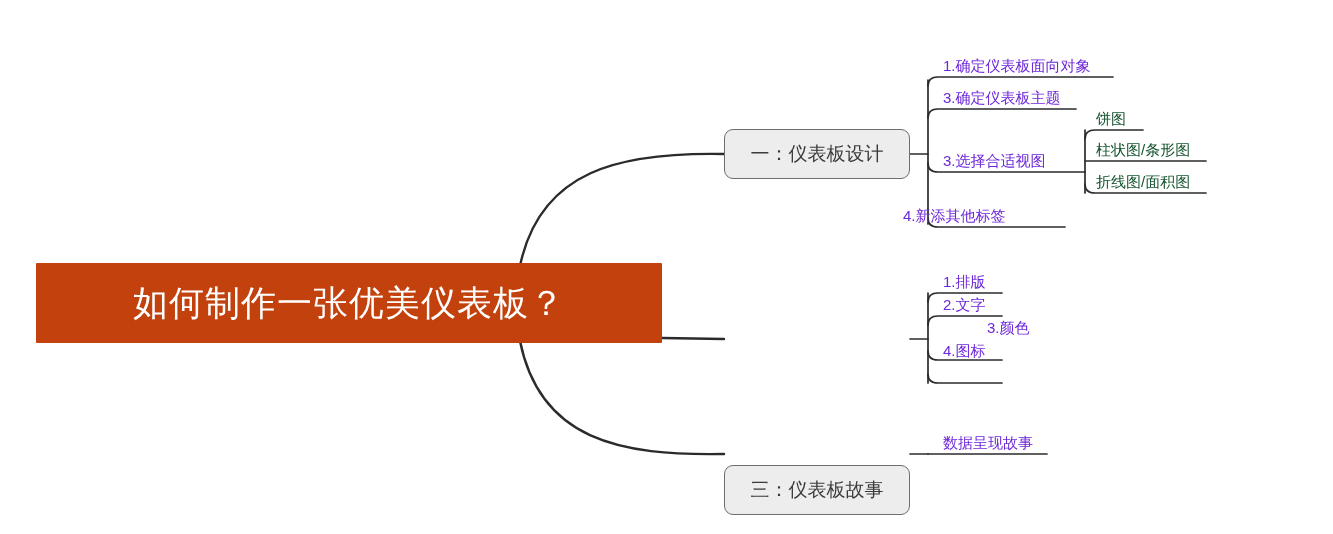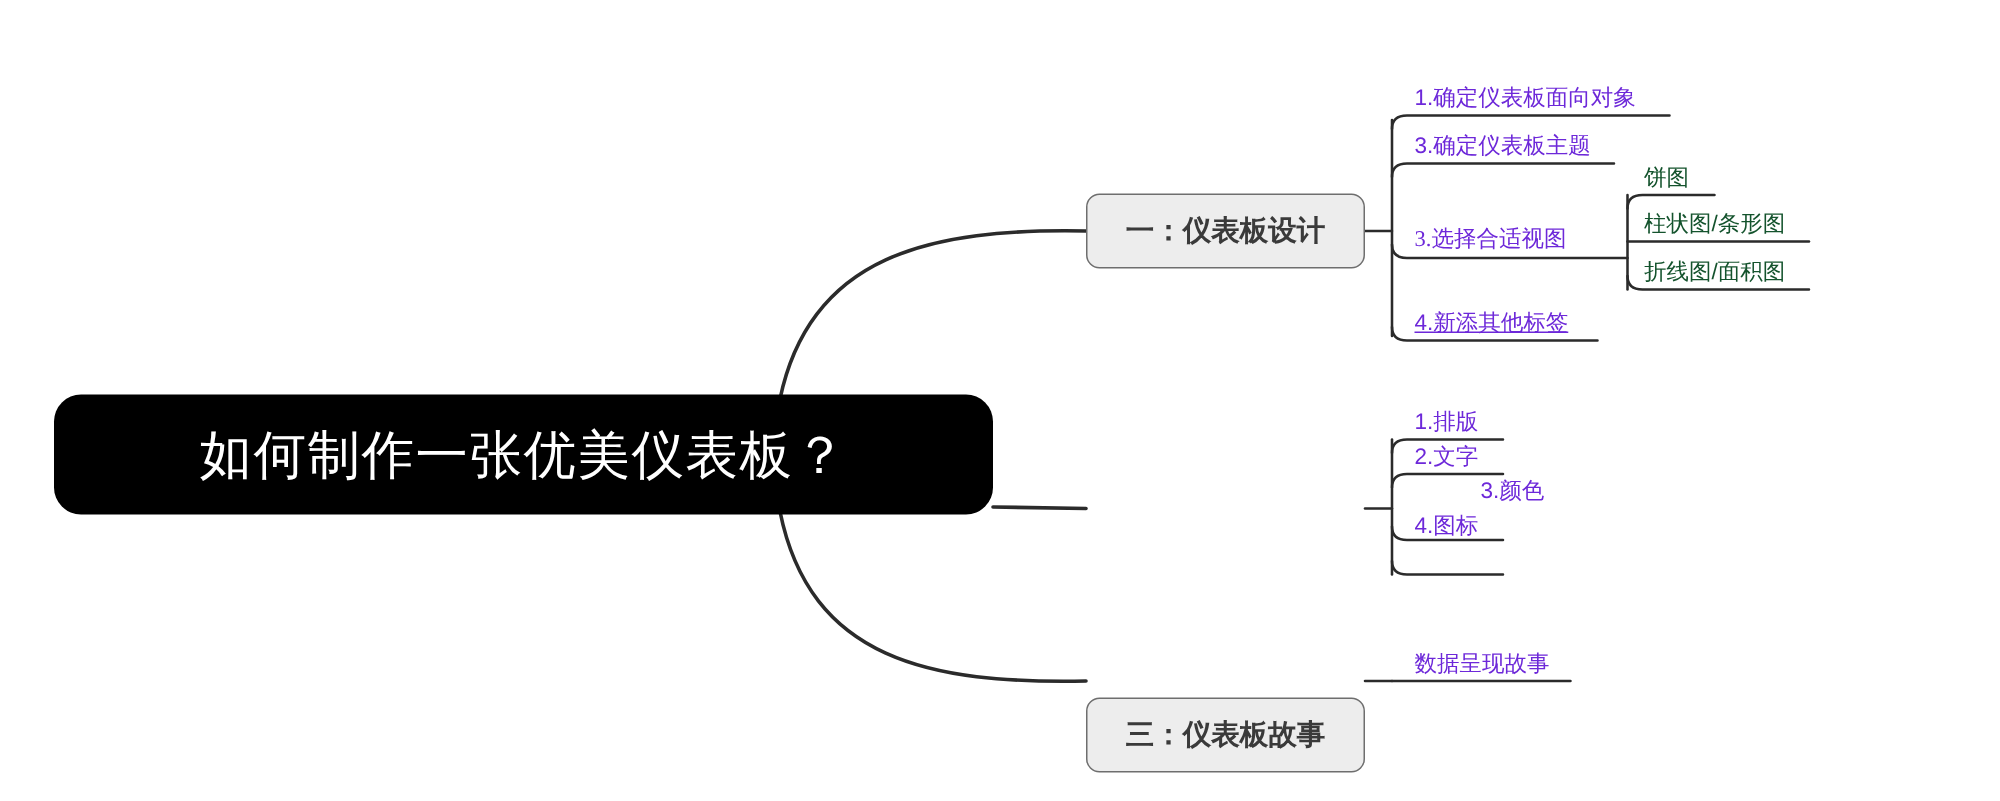--- a/index.html
+++ b/index.html
@@ -26,22 +26,22 @@
     pointer-events: none;
   }
 
   
   .root-node {
     position: absolute;
     left: 36px;
     top: 263px;
     width: 626px;
     height: 80px;
-    background: #000000;
-    border-radius: 18px;
+    background: #c2410c;
+    border-radius: 1px;
     display: flex;
     align-items: center;
     justify-content: center;
     box-sizing: border-box;
     z-index: 4;
   }
   .root-label {
     color: #ffffff;
     font-size: 35px;
     letter-spacing: 1px;
@@ -54,21 +54,20 @@
     width: 186px;
     height: 50px;
     background: #EDEDED;
     border: 1.6px solid #6E6E6E;
     border-radius: 9px;
     display: flex;
     align-items: center;
     justify-content: center;
     box-sizing: border-box;
     z-index: 4;
-    font-weight: bold;
   }
   .branch-label {
     color: #3A3A3A;
     font-size: 19px;
     white-space: nowrap;
   }
   #branch-0 { left: 724px; top: 129px; }
   #branch-1 { left: 724px; top: 314px; }
   #branch-2 { left: 724px; top: 429px; margin-top: 36px; }
 
@@ -152,22 +151,22 @@
 
   <div class="branch-node" id="branch-0">
     <span class="branch-label">一：仪表板设计</span>
   </div>
   <div class="branch-node" id="branch-2">
     <span class="branch-label">三：仪表板故事</span>
   </div>
 
   <div class="leaf" style="left:943px; top:56px;">1.确定仪表板面向对象</div>
   <div class="leaf" style="left:943px; top:88px;">3.确定仪表板主题</div>
-  <div class="leaf" style="left:943px; top:151px;font-family:Liberation Serif, serif;">3.选择合适视图</div>
-  <div class="leaf" style="left:943px; top:206px;text-decoration:underline;">4.新添其他标签</div>
+  <div class="leaf" style="left:943px; top:151px;">3.选择合适视图</div>
+  <div class="leaf" style="left:903px; top:206px;">4.新添其他标签</div>
 
   <div class="leaf-sub" style="left:1096px; top:109px;">饼图</div>
   <div class="leaf-sub" style="left:1096px; top:140px;">柱状图/条形图</div>
   <div class="leaf-sub" style="left:1096px; top:172px;">折线图/面积图</div>
 
   <div class="leaf" style="left:943px; top:272px;">1.排版</div>
   <div class="leaf" style="left:943px; top:295px;">2.文字</div>
   <div class="leaf" style="left:943px; top:318px;margin-left:44px;">3.颜色</div>
   <div class="leaf" style="left:943px; top:341px;">4.图标</div>
 

